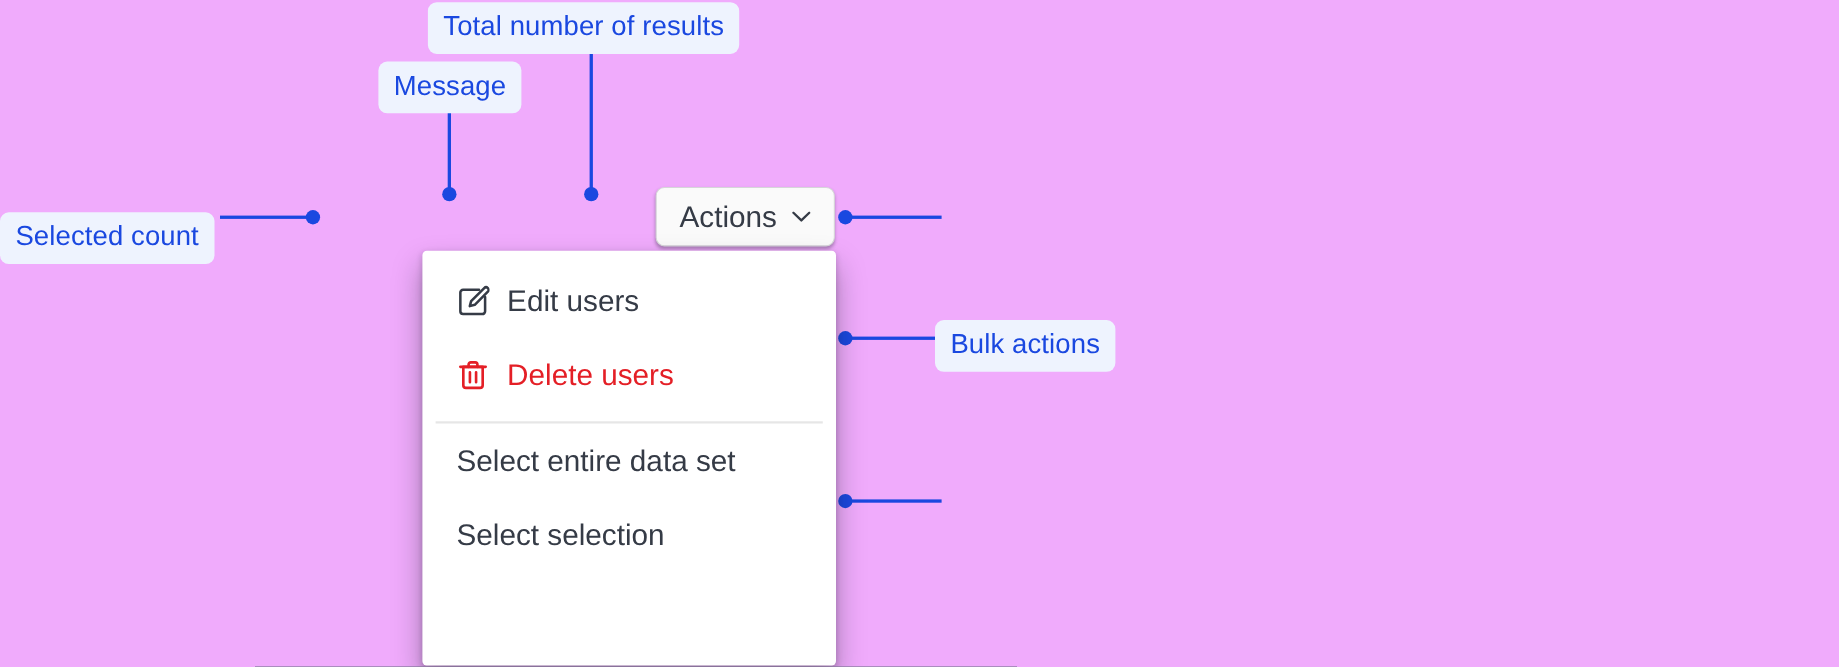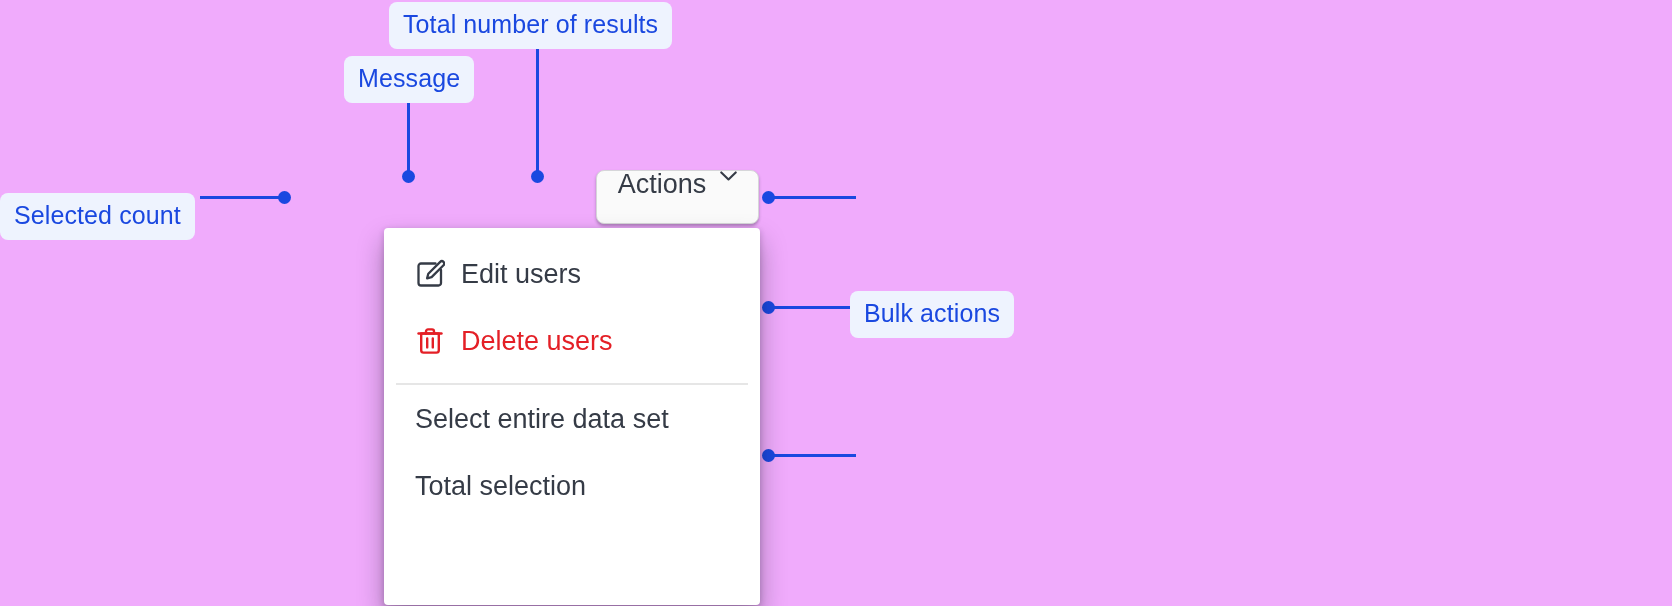--- a/index.html
+++ b/index.html
@@ -69,21 +69,21 @@
     left: 596px;
     top: 170px;
     width: 163px;
     height: 54px;
     box-sizing: border-box;
     background: #fafafa;
     border: 1px solid #d6d6d9;
     border-radius: 8px;
     box-shadow: 0 2px 3px rgba(20, 28, 36, 0.30);
     display: flex;
-    align-items: flex-start;
+    align-items: center;
     justify-content: center;
     gap: 14px;
     cursor: pointer;
   }
   .actions-button .label {
     font-size: 27px;
     color: #353b46;
     line-height: 1;
     font-family: "Liberation Sans", sans-serif;
   }
@@ -212,18 +212,18 @@
       <span class="mi-text">Delete users</span>
     </div>
 
     <div class="menu-divider"></div>
 
     <div class="menu-item no-icon" style="top:157px;">
       <span class="mi-text">Select entire data set</span>
     </div>
 
     <div class="menu-item no-icon" style="top:224px;">
-      <span class="mi-text">Total selection</span>
+      <span class="mi-text">Select selection</span>
     </div>
 
   </div>
 
 </div>
 
 </body></html>

